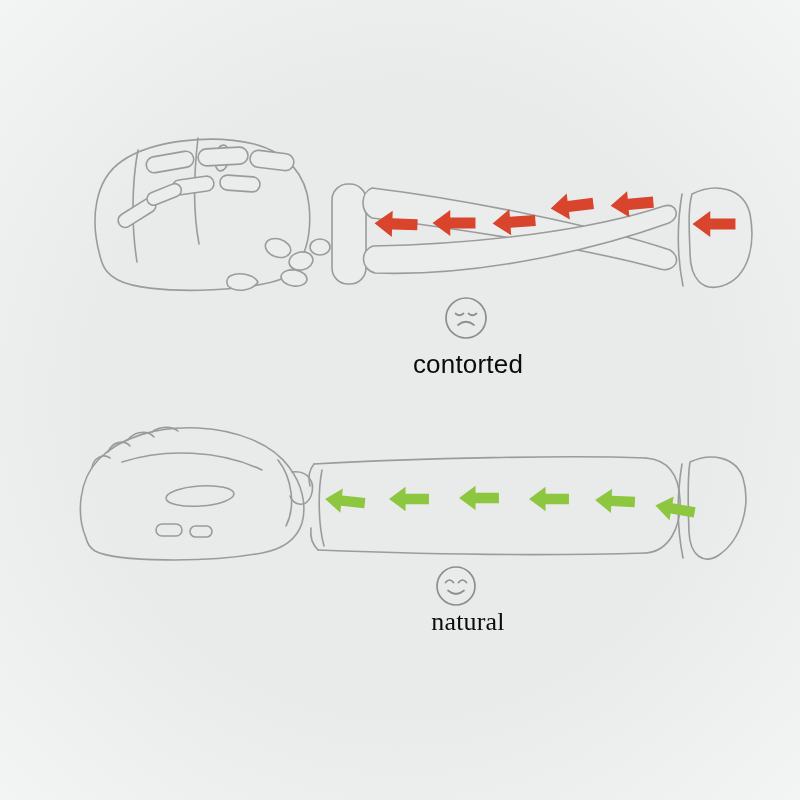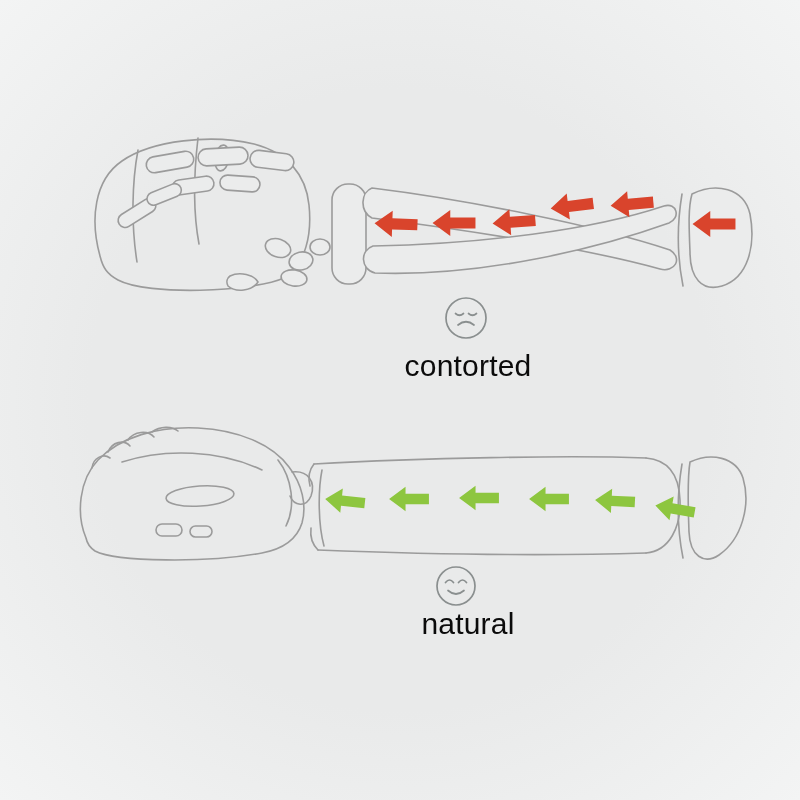--- a/index.html
+++ b/index.html
@@ -10,25 +10,25 @@
     width:800px;height:800px;
     background:radial-gradient(circle at 50% 50%, #e9eaea 55%, #f3f4f4 100%);
     overflow:hidden;
   }
   .art{position:absolute;}
   .lineart{stroke:#9b9b9b;fill:none;stroke-width:1.6;stroke-linecap:round;stroke-linejoin:round;}
   .bonefill{stroke:#9b9b9b;fill:#ebecec;stroke-width:1.6;stroke-linejoin:round;}
   .face-stroke{stroke:#8a8f8f;fill:none;stroke-width:1.7;stroke-linecap:round;}
   .label{
     position:absolute;left:468px;transform:translateX(-50%);
-    font-size:30px;font-weight:500;color:#0b0b0b;letter-spacing:0.2px;
+    font-size:26px;font-weight:500;color:#0b0b0b;letter-spacing:0.2px;
     white-space:nowrap;
   }
   #label-contorted{top:349px;}
-  #label-natural{top:607px;}
+  #label-natural{top:607px;font-family:Liberation Serif, serif;}
 </style>
 </head>
 <body>
 
 <div class="canvas">
 
   <svg class="art" id="top-art" style="left:80px;top:128px;" width="680" height="180" viewBox="0 0 680 180">
     <defs>
       <symbol id="arrow-left" viewBox="0 0 46 30">
         <path d="M0 15 L19 1 L19 9 L46 9 L46 21 L19 21 L19 29 Z"></path>

